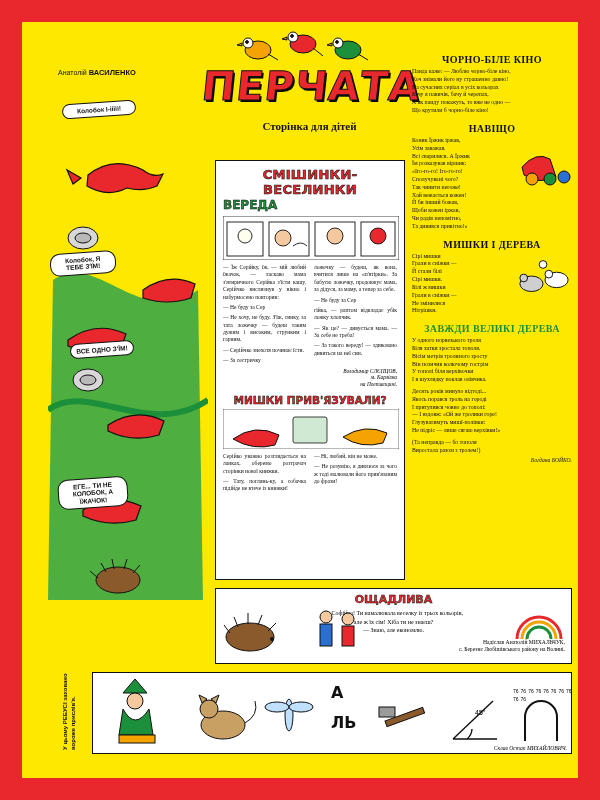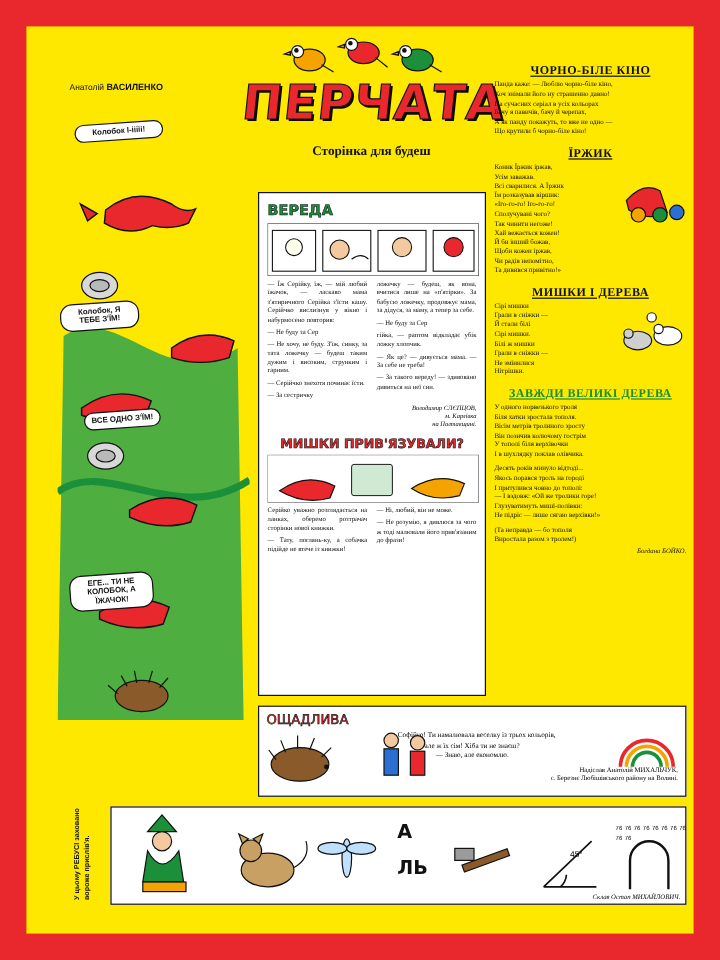--- a/index.html
+++ b/index.html
@@ -86,35 +86,35 @@
     text-align:center;font-family:"DejaVu Sans",sans-serif;font-weight:bold;
     color:#e8282c;font-size:10.5px;margin-top:6px;-webkit-text-stroke:.5px #111;
   }
   
   .col-right{
     position:absolute;left:390px;top:32px;width:160px;height:530px;
     color:#111;
   }
   .r-head{
     text-align:center;font-weight:bold;font-size:10px;letter-spacing:.4px;
-    font-family:"Liberation Serif",serif;margin:0 0 3px;text-decoration:underline;
+    font-family:"Liberation Serif",serif;margin:0 0 3px;
   }
   .r-head.green{color:#1b8f3a;text-align:center;}
   .verse{font-size:5.8px;line-height:1.35;text-align:left;}
   .verse p{margin:0;}
   .r-sig{font-size:5.6px;font-style:italic;text-align:right;margin-top:2px;}
   .wrap-img-right{float:right;width:56px;height:50px;margin:0 0 2px 3px;}
   
   .band{
     position:absolute;left:193px;top:566px;width:357px;height:76px;
     background:#fff;border:1.2px solid #111;box-sizing:border-box;
     padding:4px 6px;
   }
   .band-title{
-    text-align:left;font-weight:normal;font-size:11px;color:#e8282c;
+    text-align:center;font-weight:bold;font-size:11px;color:#e8282c;
     font-family:"DejaVu Sans",sans-serif;-webkit-text-stroke:.5px #111;
   }
   .band-lines{font-size:6px;line-height:1.45;text-align:center;margin-top:3px;}
   .band-sig{font-size:5.6px;text-align:right;margin-top:4px;line-height:1.3;}
   
   .rebus{
     position:absolute;left:70px;top:650px;width:480px;height:82px;
     background:#fff;border:1.2px solid #111;box-sizing:border-box;
   }
   .rebus-side{
@@ -160,21 +160,21 @@
         <circle cx="19" cy="12" r="1.4" fill="#111"></circle>
         <circle cx="64" cy="6" r="1.4" fill="#111"></circle>
         <circle cx="109" cy="12" r="1.4" fill="#111"></circle>
         <path d="M14 13 L9 15 L14 16 Z" fill="#f4a300"></path>
         <path d="M59 7 L54 9 L59 10 Z" fill="#f4a300"></path>
         <path d="M104 13 L99 15 L104 16 Z" fill="#f4a300"></path>
         <path d="M40 24 L50 30 M85 18 L95 26 M130 24 L140 30" fill="none"></path>
       </g>
     </svg>
     <div class="logo-word">ПЕРЧАТА</div>
-    <div class="logo-sub">Сторінка для будеш</div>
+    <div class="logo-sub">Сторінка для дітей</div>
   </div>
 
   <div class="comic">
     <svg width="160" height="520" viewBox="0 0 160 520">
 
       <path d="M0 120 C60 90 110 140 160 120 L160 520 L0 520 Z" fill="#3aa840" opacity="0"></path>
       <path d="M5 200 C50 170 90 250 150 210 L155 520 L0 520 Z" fill="#2fa34a" opacity=".85"></path>
       <path d="M0 330 C40 300 100 360 160 320" stroke="#1b8f3a" stroke-width="6" fill="none"></path>
 
       <g stroke="#111" stroke-width="1.2" fill="#e8282c">
@@ -200,20 +200,21 @@
     </svg>
 
     <div class="bubble" style="left:14px;top:22px;width:62px;">Колобок І-ііііі!</div>
     <div class="bubble" style="left:2px;top:172px;width:54px;">Колобок, Я ТЕБЕ З'ЇМ!</div>
     <div class="bubble" style="left:6px;top:238px;width:54px;opacity:0;">Колобок, Я ТЕБЕ З'ЇМ!</div>
     <div class="bubble" style="left:22px;top:262px;width:52px;">ВСЕ ОДНО З'ЇМ!</div>
     <div class="bubble" style="left:10px;top:398px;width:58px;">ЕГЕ... ТИ НЕ КОЛОБОК, А ЇЖАЧОК!</div>
   </div>
 
   <div class="col-center">
+    <div class="c-title">СМІШИНКИ-ВЕСЕЛИНКИ</div>
     <div class="c-title2">ВЕРЕДА</div>
 
     <svg width="176" height="44" viewBox="0 0 176 44" style="margin:4px 0 2px 0">
       <rect x="0" y="0" width="176" height="44" fill="#fff" stroke="#111" stroke-width=".8"></rect>
       <g stroke="#111" stroke-width=".9" fill="none">
         <rect x="4" y="6" width="36" height="34"></rect>
         <circle cx="22" cy="20" r="7" fill="#ffe"></circle>
         <rect x="46" y="6" width="40" height="34"></rect>
         <circle cx="60" cy="22" r="8" fill="#f4c9a0"></circle>
         <path d="M70 30 q8 -6 14 0"></path>
@@ -266,21 +267,21 @@
     <div class="r-head">ЧОРНО-БІЛЕ КІНО</div>
     <div class="verse">
       <p>Панда каже: — Люблю чорно-біле кіно,</p>
       <p>Хоч знімали його ну страшенно давно!</p>
       <p>На сучасних серіал в усіх кольорах</p>
       <p>Бачу я павичів, бачу й черепах,</p>
       <p>А як панду покажуть, то вже не одно —</p>
       <p>Що крутили б чорно-біле кіно!</p>
     </div>
 
-    <div class="r-head" style="margin-top:8px">ЇРЖИК</div>
+    <div class="r-head" style="margin-top:8px">НАВІЩО</div>
     <svg class="wrap-img-right" viewBox="0 0 56 50">
       <g stroke="#111" stroke-width="1" fill="#e8282c">
         <path d="M6 30 q14 -16 28 -8 l6 18 q-16 8 -32 -2 Z"></path>
       </g>
       <g stroke="#111" stroke-width="1" fill="#f4a300">
         <circle cx="16" cy="42" r="6"></circle>
         <circle cx="34" cy="42" r="6" fill="#1b8f3a"></circle>
         <circle cx="48" cy="40" r="6" fill="#2b6fd0"></circle>
       </g>
     </svg>

